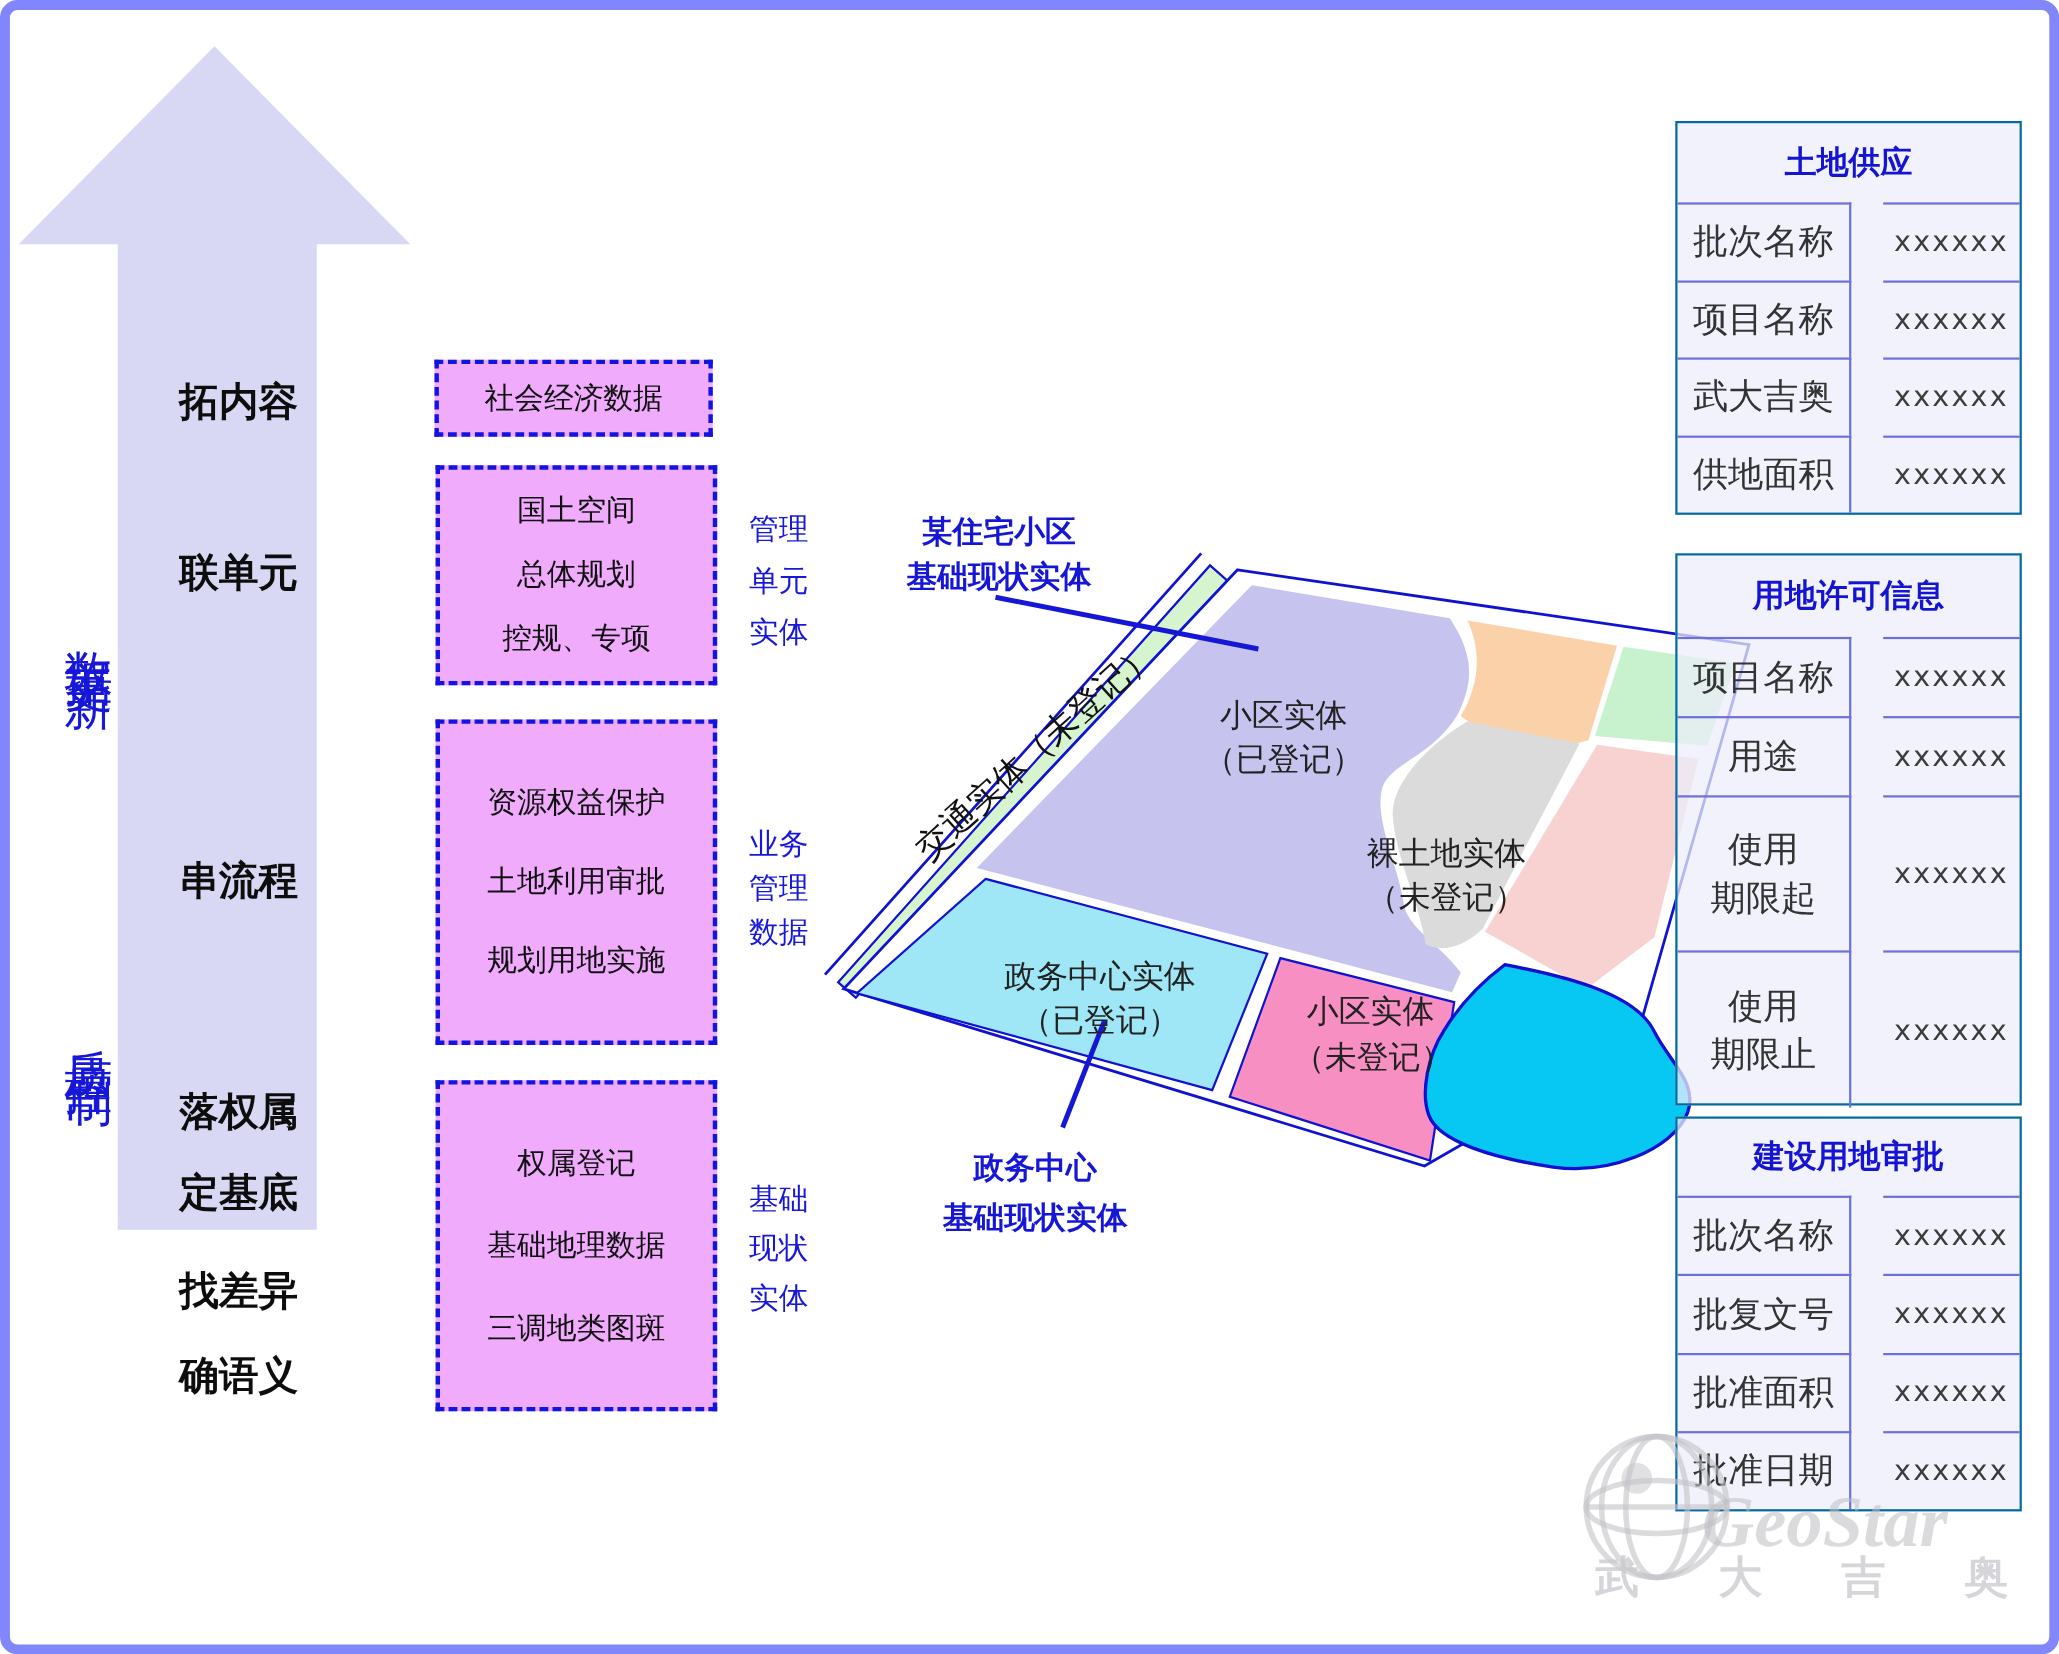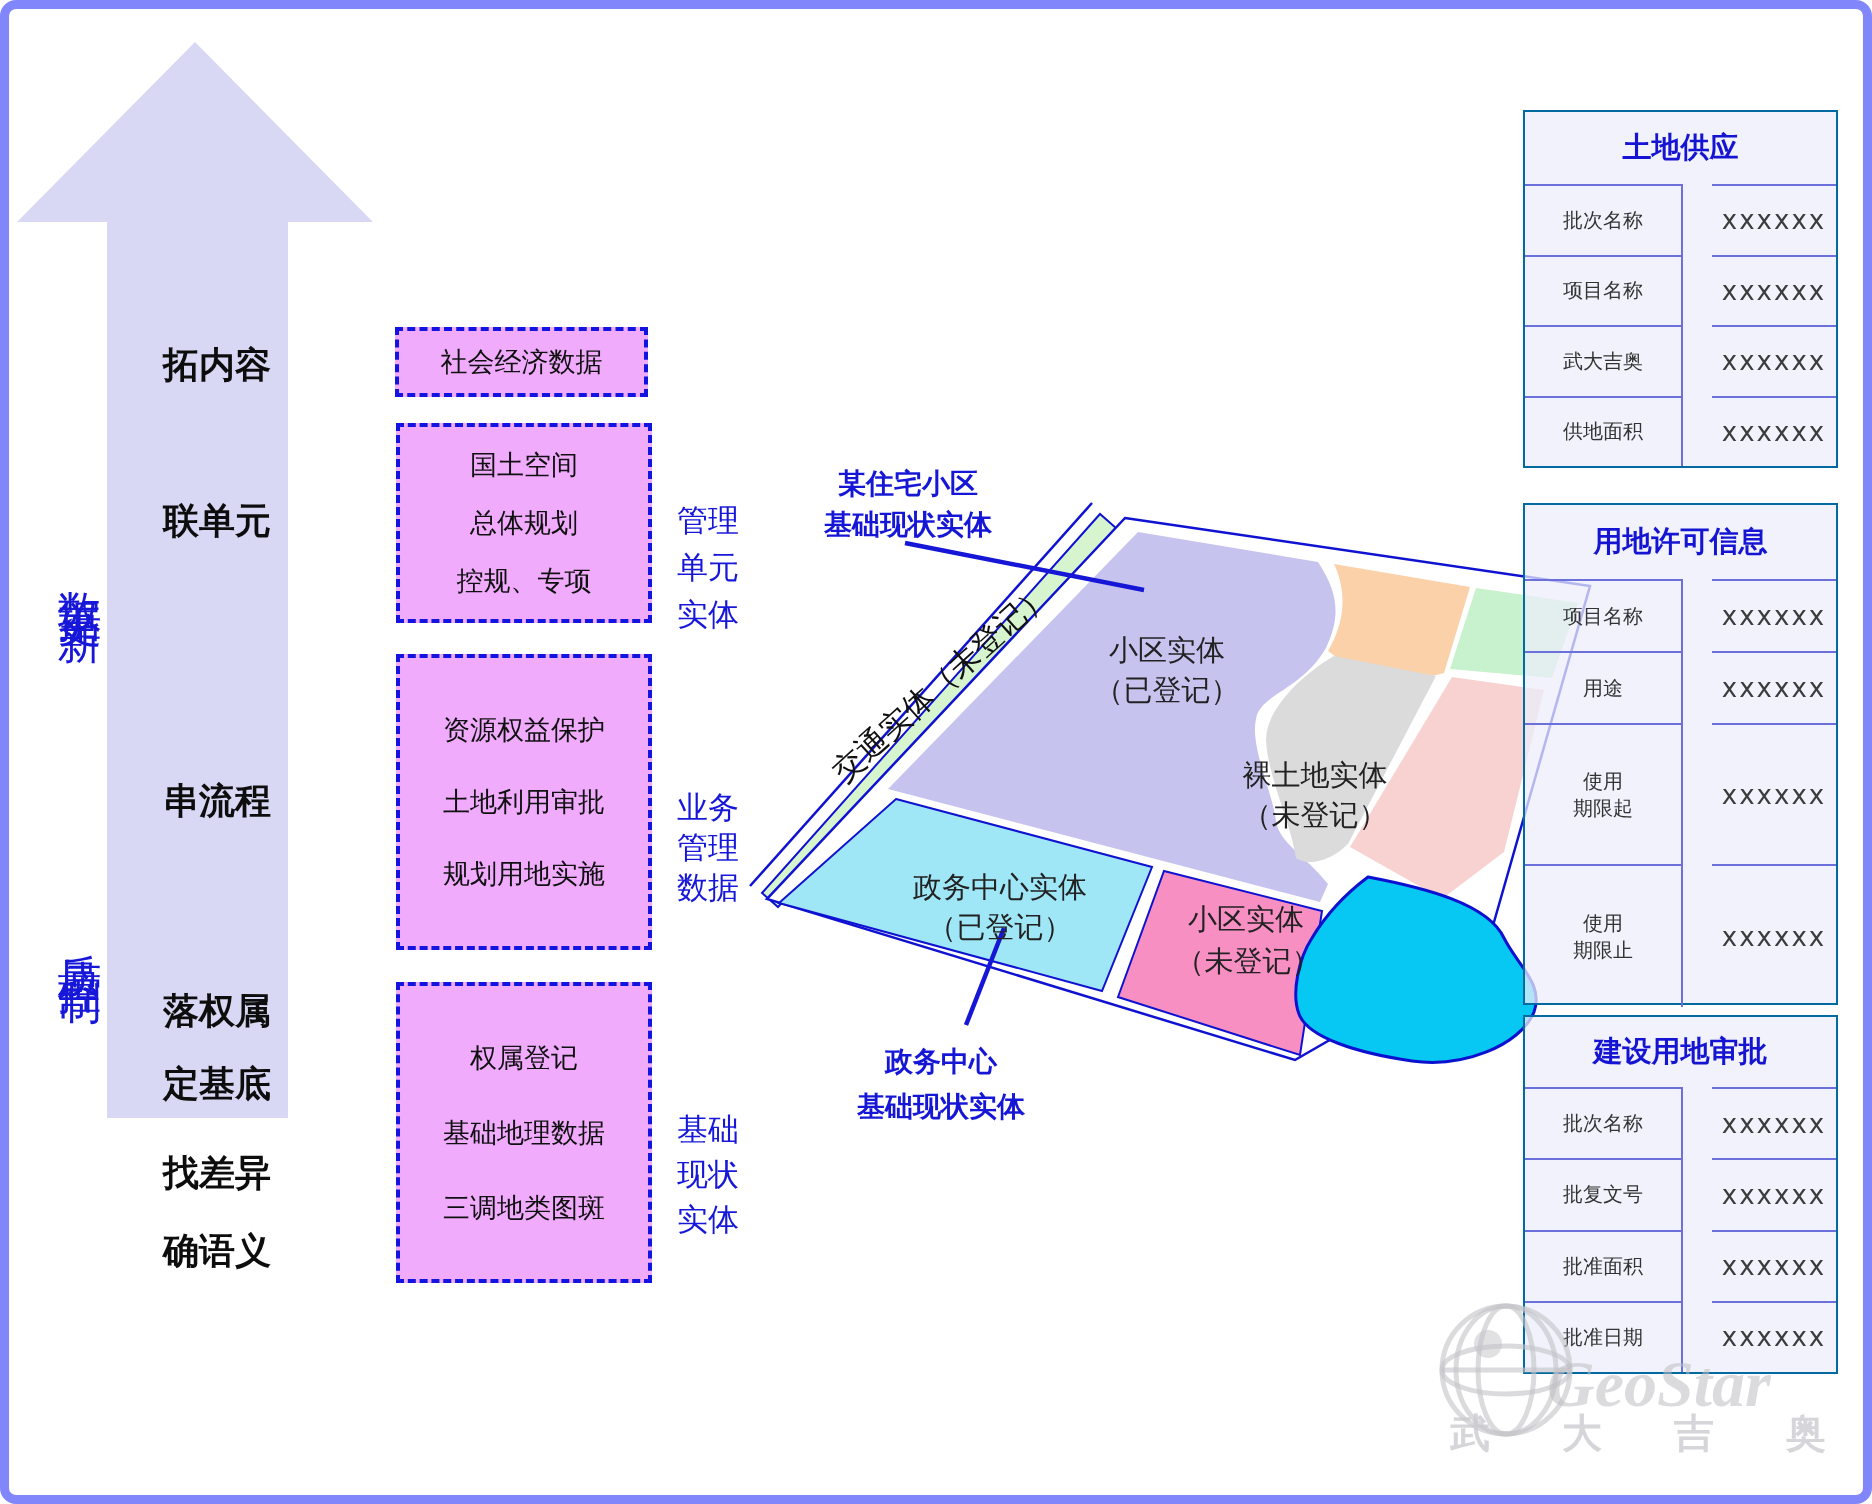--- a/index.html
+++ b/index.html
@@ -18,41 +18,41 @@
 
   
   .dbox{position:absolute;border:4px dashed #1414e0;background:#f0abfc;display:flex;flex-direction:column;
         justify-content:center;align-items:center;text-align:center;color:#101010;font-size:27px;
         font-weight:500;z-index:2;}
   .dbox.b2 div{line-height:58px;}
   .dbox.b3 div{line-height:72px;}
   .dbox.b4 div{line-height:75px;}
 
   
-  .elabel{position:absolute;left:660px;width:96px;text-align:center;color:#1717d9;font-size:31px;
-          font-weight:500;z-index:2;margin-top:39px;}
+  .elabel{position:absolute;left:660px;width:96px;text-align:center;color:#1717d9;font-size:27px;
+          font-weight:500;z-index:2;}
   .elabel.e1 div{line-height:47px;}
   .elabel.e2 div{line-height:40px;}
   .elabel.e3 div{line-height:45px;}
 
   
   .map-svg{position:absolute;left:730px;top:380px;z-index:2;}
   .map-svg text{font-family:"DejaVu Sans","Liberation Sans",sans-serif;}
   .parcel-label{font-size:29px;fill:#222;font-weight:500;}
   .anno{font-size:28px;fill:#1516d6;font-weight:600;}
   .roadlab{font-size:31px;fill:#111;font-weight:500;}
 
   
   .tbl{position:absolute;left:1523px;width:315px;display:grid;grid-template-columns:158px 1fr;
        background:rgba(236,238,250,0.75);border:2px solid #0369a1;box-sizing:border-box;z-index:3;}
   .tbl-title{grid-column:1 / 3;display:flex;align-items:center;justify-content:center;
              color:#1414d2;font-weight:bold;font-size:29px;}
   .tl,.tv{display:flex;align-items:center;justify-content:center;border-top:2px solid #6b70da;
           white-space:pre-line;text-align:center;}
-  .tl{font-size:20px;color:#333;border-right:2px solid #6b70da;text-align:center;}
+  .tl{font-size:32px;color:#333;border-right:2px solid #6b70da;text-align:center;}
   .tv{font-size:26px;color:#3c3c3c;letter-spacing:2px;margin-left:29px;}
 
   
   .wm{position:absolute;z-index:4;pointer-events:none;}
   .wm-logo{left:1528px;top:1346px;font-family:"Liberation Serif","DejaVu Serif",serif;
            font-style:italic;font-weight:bold;font-size:66px;color:rgba(190,190,195,0.55);margin-left:19px;}
   .wm-co{left:1450px;top:1406px;font-size:40px;font-weight:bold;letter-spacing:72px;
          color:rgba(200,200,206,0.75);white-space:nowrap;}
 </style>
 </head>

